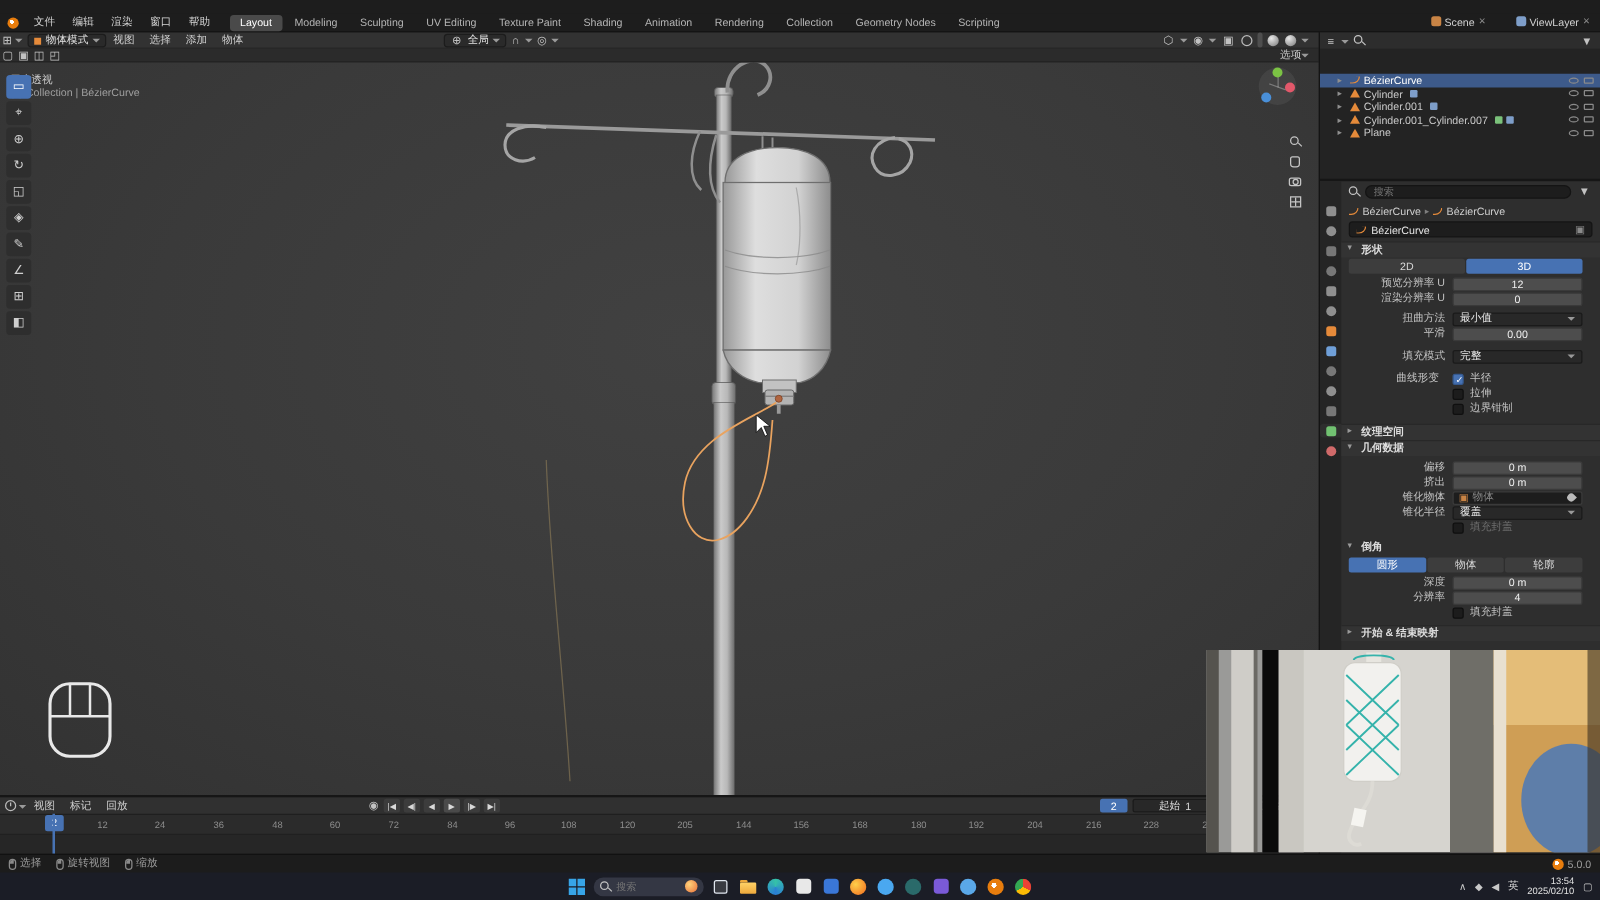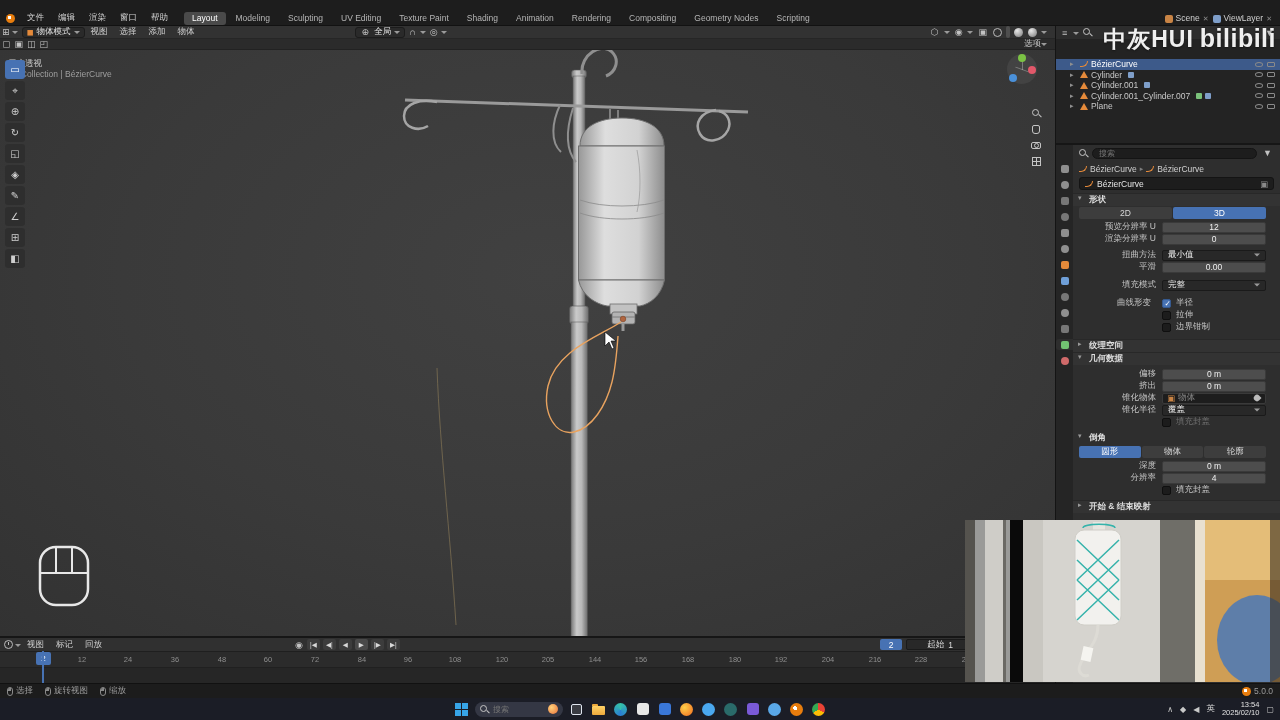--- a/index.html
+++ b/index.html
@@ -8,21 +8,21 @@
 .abs{position:absolute}
 .fx{display:flex;align-items:center}
 
 
 #titlebar{left:0;top:0;width:1280px;height:11px;background:#0b0b0b;color:#969696;font-size:7.5px;padding-left:7px}
 #menubar{left:0;top:11px;width:1280px;height:15px;background:#1d1d1d;border-bottom:1px solid #121212}
 .blogo{width:9px;height:9px;border-radius:50%;background:radial-gradient(circle at 38% 38%,#fff 0 20%,#e87d0d 21%);margin:0 5px 0 6px;flex:none}
 .menu{padding:0 7px;height:15px;display:flex;align-items:center;color:#d2d2d2}
 .wtab{padding:0 8px;height:13px;display:flex;align-items:center;color:#b5b5b5;border-radius:3px;margin:0 1px}
 .wtab.on{background:#4a4a4a;color:#fff}
-.scn{display:flex;align-items:flex-end;gap:3px;margin-left:4px;color:#d0d0d0}
+.scn{display:flex;align-items:flex-start;gap:3px;margin-left:24px;color:#d0d0d0}
 .mini-ic{width:8px;height:8px;background:#555;border-radius:2px;flex:none}
 .mini-ic.orange{background:#c98445}.mini-ic.layer{background:#7e9ec9}
 .xdim{color:#8a8a8a;font-size:7px}
 
 
 #vheader{left:0;top:26px;width:1055px;height:13px;background:#323232;border-bottom:1px solid #262626;display:flex;align-items:center}
 #tsbar{left:0;top:39px;width:1055px;height:11px;background:#2b2b2b;border-bottom:1px solid #222;display:flex;align-items:center}
 .vmenu{padding:0 6px;color:#d0d0d0}
 .mode-dd{display:flex;align-items:center;gap:3px;background:#2a2a2a;border:1px solid #1c1c1c;border-radius:3px;height:11px;padding:0 4px;margin-left:4px;color:#e2e2e2}
 .dda{border:3px solid transparent;border-top-color:#9a9a9a;transform:translateY(2px)}
@@ -162,21 +162,21 @@
     <span class="menu">帮助</span>
     <div class="fx" style="margin-left:8px">
       <span class="wtab on">Layout</span>
       <span class="wtab">Modeling</span>
       <span class="wtab">Sculpting</span>
       <span class="wtab">UV Editing</span>
       <span class="wtab">Texture Paint</span>
       <span class="wtab">Shading</span>
       <span class="wtab">Animation</span>
       <span class="wtab">Rendering</span>
-      <span class="wtab">Compositing</span>
+      <span class="wtab">Collection</span>
       <span class="wtab">Geometry Nodes</span>
       <span class="wtab">Scripting</span>
     </div>
     <div style="margin-left:auto;margin-right:8px" class="fx">
       <div class="scn">
         <span class="mini-ic orange"></span>
         <span>Scene</span>
         <span class="xdim">✕</span>
       </div>
       <div class="scn">
@@ -736,18 +736,14 @@
       <path d="M133,105 C133,125 120,130 115,145 C112,152 118,158 124,155" stroke="#dddbd5" stroke-width="3" fill="none"></path>
       <rect x="117" y="127" width="10" height="14" fill="#f5f4f0" transform="rotate(12 122 134)"></rect>
     </g>
     <rect x="230" y="0" width="85" height="162" fill="#cf9e55"></rect>
     <rect x="230" y="0" width="85" height="60" fill="#e4bd78"></rect>
     <ellipse cx="292" cy="120" rx="40" ry="45" fill="#4a78b8" opacity=".85"></ellipse>
     <rect x="305" y="0" width="10" height="162" fill="#3a2e20" opacity=".6"></rect>
     <rect x="230" y="0" width="10" height="162" fill="#e8e0d0"></rect>
   </svg>
 
-  <div id="watermark" class="abs">
-    <span id="wm-ch">中灰HUI</span>
-    <span id="wm-site">bilibili</span>
-  </div>
 
 </div>
 
 </body></html>

